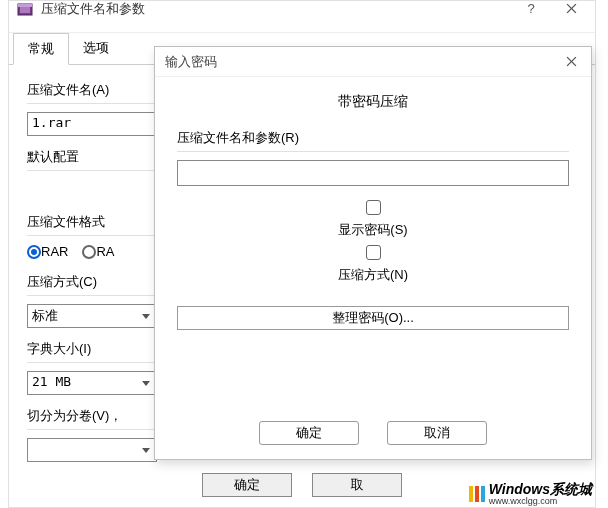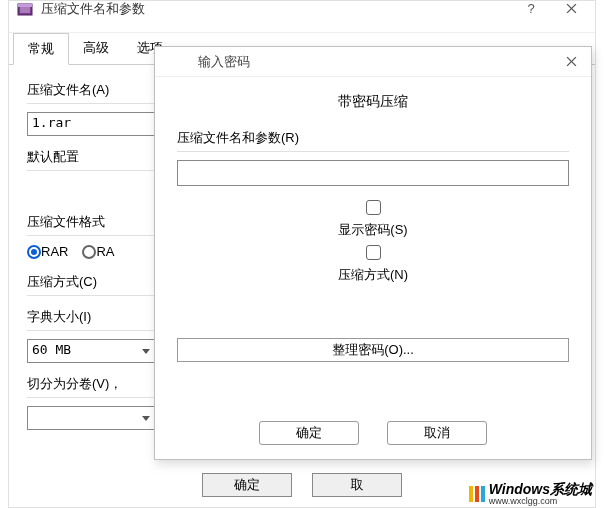--- a/index.html
+++ b/index.html
@@ -71,34 +71,34 @@
     position:absolute;
     left: 154px; top: 46px;
     width: 438px; height: 414px;
     background:#fff;
     border:1px solid #bfbfbf;
     box-shadow: 2px 4px 10px rgba(0,0,0,0.15);
   }
   .pwd-titlebar{
     height:30px; display:flex; align-items:center; padding:0 4px 0 10px; border-bottom:1px solid #eee;
   }
-  .pwd-titlebar .title { flex:1; color:#444;margin-left:33px; }
+  .pwd-titlebar .title { flex:1; color:#444; }
   .pwd-titlebar .x { width:32px; height:24px; display:flex; align-items:center; justify-content:center; color:#555; }
   .pwd-body { padding: 10px 22px 12px 22px; }
   .pwd-heading { text-align:center; margin: 6px 0 18px 0; font-size:14px; }
   .field-wrap { margin: 10px 0 14px 0; }
   .pwd-input {
     width:100%; height:26px; border:1px solid #0a5fd6; background:#fff; padding:2px 4px;
   }
   .pwd-input.plain { border:1px solid #888; }
   .chk-row { display:flex; align-items:center; gap:6px; margin:6px 0;flex-direction:column; }
   .chk-box { width:15px; height:15px; border:1px solid #666; border-radius:3px; }
   .manage-btn {
     width: 100%; height:24px; display:flex; align-items:center; justify-content:center;
-    border:1px solid #999; margin-top: 54px; background:#fff;
+    border:1px solid #999; margin-top: 22px; background:#fff;
   }
   .pwd-btns{
     display:flex; gap:28px; justify-content:center; position:absolute; bottom:14px; left:0; right:0;
   }
   .pwd-btns .btn { width:100px; background:#fff; border:1px solid #999; border-radius:3px; }
 
   
   .wm {
     position:absolute; right:14px; bottom:2px;
     display:flex; align-items:center; gap:4px;
@@ -129,21 +129,20 @@
     <div class="tb-btn">
       <svg width="11" height="11" viewBox="0 0 10 10">
           <line x1="1" y1="1" x2="9" y2="9" stroke="#555" stroke-width="1.2"></line>
           <line x1="9" y1="1" x2="1" y2="9" stroke="#555" stroke-width="1.2"></line>
         </svg>
     </div>
   </div>
 
   <div class="tabs">
     <div class="tab active">常规</div>
-    <div class="tab">高级</div>
     <div class="tab">选项</div>
   </div>
 
   <div class="main-body">
     <div class="label">压缩文件名(A)</div>
     <div class="hr"></div>
     <div class="textfield combo">1.rar</div>
 
     <div class="label" style="margin-top:12px">默认配置</div>
     <div class="hr"></div>
@@ -159,24 +158,25 @@
         <span>RAR</span>
       </div>
       <div class="radio unchecked">
         <span class="dot"></span>
         <span>RA</span>
       </div>
     </div>
 
     <div class="label" style="margin-top:14px">压缩方式(C)</div>
     <div class="hr"></div>
+    <div class="textfield combo" style="width:130px">标准</div>
 
     <div class="label" style="margin-top:12px">字典大小(I)</div>
     <div class="hr"></div>
-    <div class="textfield combo" style="width:130px">60 MB</div>
+    <div class="textfield combo" style="width:130px">21 MB</div>
 
     <div class="label" style="margin-top:12px">切分为分卷(V)，</div>
     <div class="hr"></div>
     <div class="textfield combo" style="width:130px"></div>
   </div>
 
   <div class="bottom-btns">
     <div class="btn">确定</div>
     <div class="btn">取</div>
   </div>

